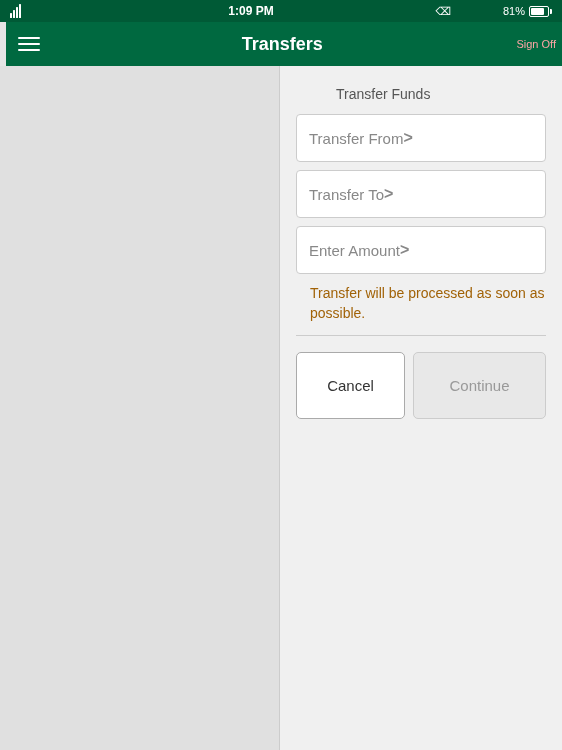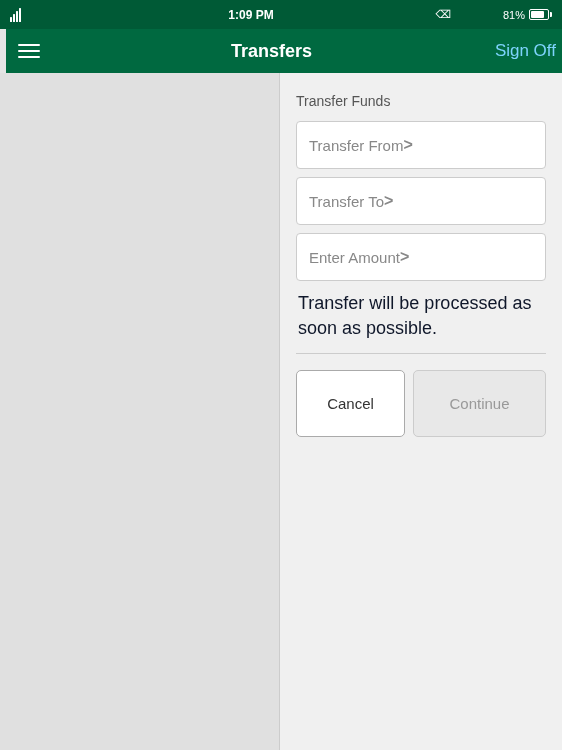--- a/index.html
+++ b/index.html
@@ -12,21 +12,21 @@
       width: 562px;
       height: 750px;
       font-family: -apple-system, 'Helvetica Neue', Helvetica, Arial, sans-serif;
       background: #e5e5e5;
       overflow: hidden;
     }
 
     
     .status-bar {
       width: 100%;
-      height: 29px;
+      height: 22px;
       background: #005a36;
       display: flex;
       align-items: center;
       justify-content: space-between;
       padding: 0 10px;
     }
 
     .status-bar-time {
       color: white;
       font-size: 12px;
@@ -114,22 +114,22 @@
     }
 
     .menu-line {
       width: 22px;
       height: 2px;
       background: white;
       border-radius: 1px;
     }
 
     .header-signoff {
-      color: #7dd3fc;
-      font-size: 17px;
+      color: #fca5a5;
+      font-size: 11px;
       cursor: pointer;
       text-decoration: none;
       white-space: nowrap;
     }
 
     
     .main-layout {
       display: flex;
       width: 100%;
       height: calc(750px - 66px);
@@ -148,20 +148,21 @@
     .content-panel {
       flex: 1;
       background: #f0f0f0;
       padding: 20px 16px;
     }
 
     .section-title {
       font-size: 14px;
       color: #555;
       margin-bottom: 12px;
+      margin-left: 40px;
     }
 
     
     .form-field {
       background: white;
       border: 1px solid #ccc;
       border-radius: 4px;
       padding: 14px 12px;
       margin-bottom: 8px;
       display: flex;
@@ -175,23 +176,23 @@
     }
 
     .form-field-chevron {
       color: #888;
       font-size: 16px;
       font-weight: 600;
     }
 
     
     .info-text {
-      font-size: 18px;
-      color: #0f172a;
-      margin: 10px 0 4px 2px;
+      font-size: 14px;
+      color: #a16207;
+      margin: 10px 0 4px 14px;
       line-height: 1.4;
     }
 
     
     .divider {
       width: 100%;
       height: 1px;
       background: #ccc;
       margin: 12px 0 16px 0;
     }

